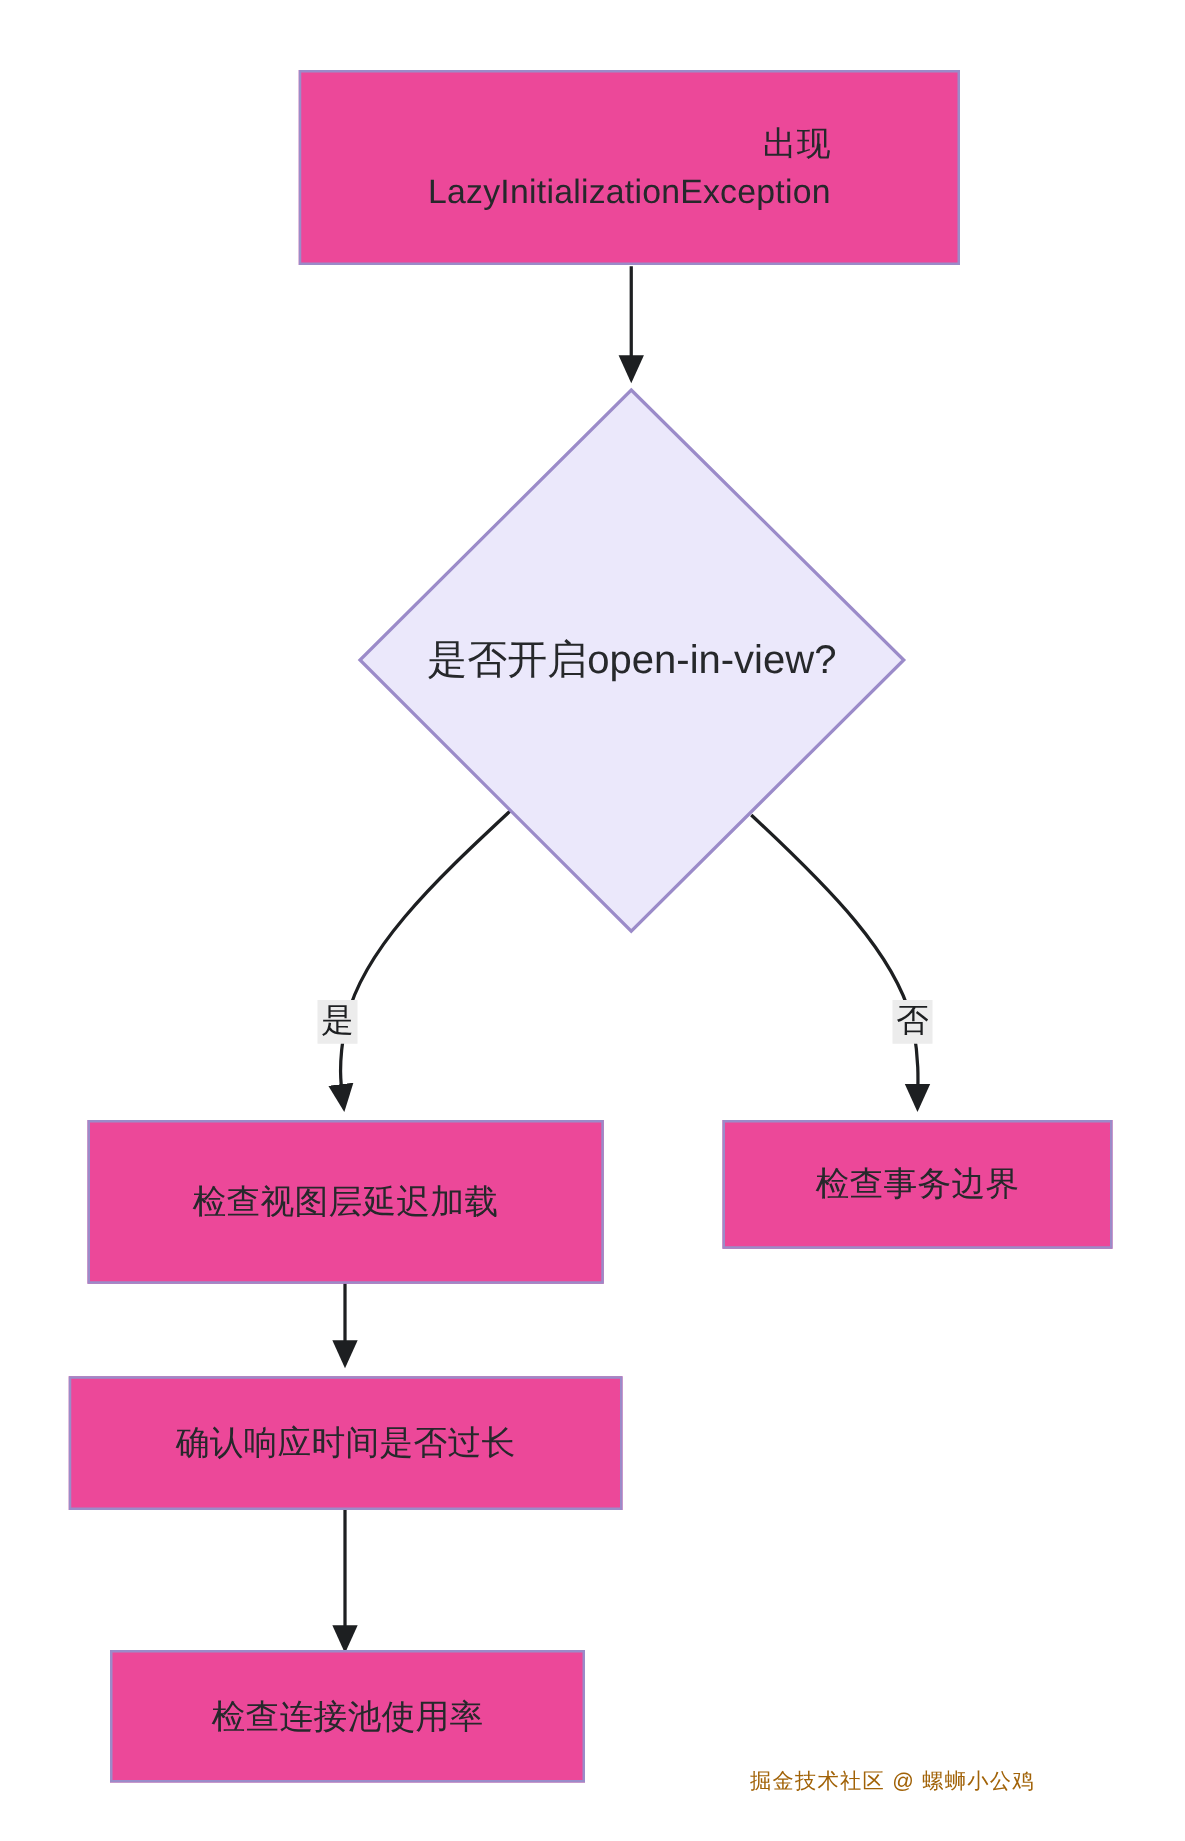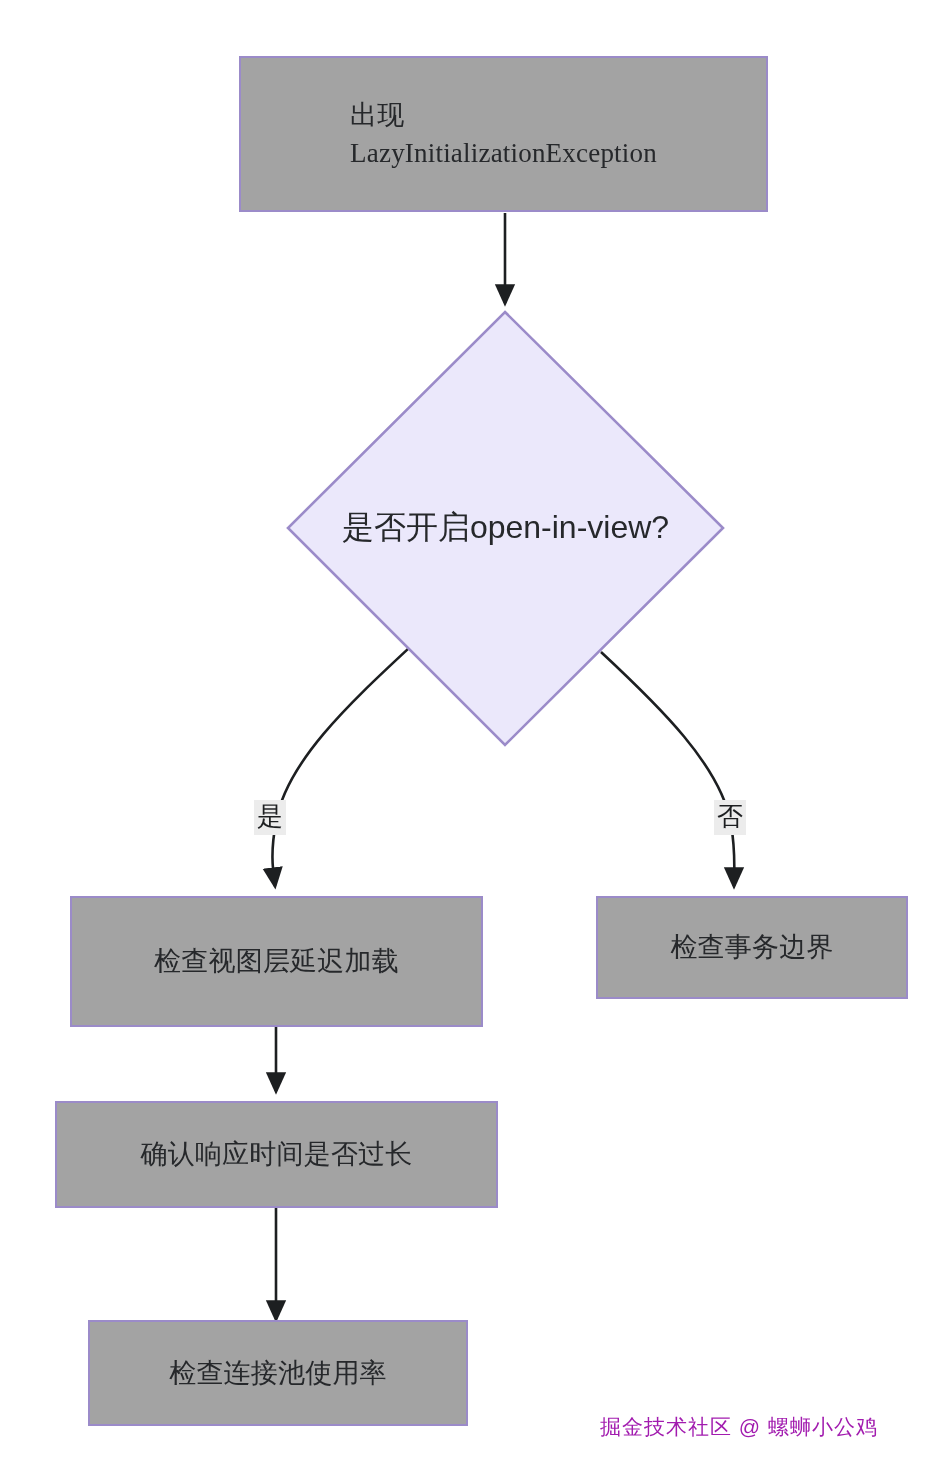--- a/index.html
+++ b/index.html
@@ -24,32 +24,31 @@
   .flow-svg {
     position: absolute;
     left: 0;
     top: 0;
     width: 948px;
     height: 1473px;
   }
   .node-box {
     position: absolute;
     box-sizing: border-box;
-    background: #a3a3a3;
+    background: #ec4899;
     border: 2px solid #9b8bc9;
     display: flex;
     align-items: center;
     justify-content: center;
-    text-align: left;
+    text-align: right;
     color: #26282b;
     font-size: 27px;
     line-height: 1.42;
     letter-spacing: 0.2px;
     white-space: pre-line;
-    font-family: Liberation Serif, serif;
   }
   .node-diamond-label {
     position: absolute;
     display: flex;
     align-items: center;
     justify-content: center;
     text-align: center;
     color: #26282b;
     font-size: 32px;
     line-height: 1.3;
@@ -59,22 +58,22 @@
     position: absolute;
     background: #ececec;
     color: #1d1f21;
     font-size: 26px;
     line-height: 1.15;
     padding: 2px 3px 3px 3px;
     white-space: nowrap;
   }
   .watermark {
     position: absolute;
-    color: #a21caf;
-    font-size: 21px;
+    color: #a16207;
+    font-size: 17px;
     letter-spacing: 1px;
     white-space: nowrap;
     user-select: none;
   }
 </style>
 </head>
 <body>
 
 <div id="diagram-root">
 
@@ -102,21 +101,21 @@
 LazyInitializationException</div>
 
   <div class="node-diamond-label" style="left:288px; top:496px; width:435px; height:64px;">是否开启open-in-view?</div>
 
   <div class="edge-label" style="left:254px; top:800px;">是</div>
 
   <div class="edge-label" style="left:714px; top:800px;">否</div>
 
   <div class="node-box" style="left:70px; top:896px; width:413px; height:131px;">检查视图层延迟加载</div>
 
-  <div class="node-box" style="left:578px; top:896px; width:312px; height:103px;margin-left:18px;">检查事务边界</div>
+  <div class="node-box" style="left:578px; top:896px; width:312px; height:103px;">检查事务边界</div>
 
   <div class="node-box" style="left:88px; top:1320px; width:380px; height:106px;">检查连接池使用率</div>
 
   <div class="node-box" style="left:55px; top:1101px; width:443px; height:107px;">确认响应时间是否过长</div>
 
   <div class="watermark" style="left:600px; top:1413px;">掘金技术社区 @ 螺蛳小公鸡</div>
 
 </div>
 
 </body></html>

